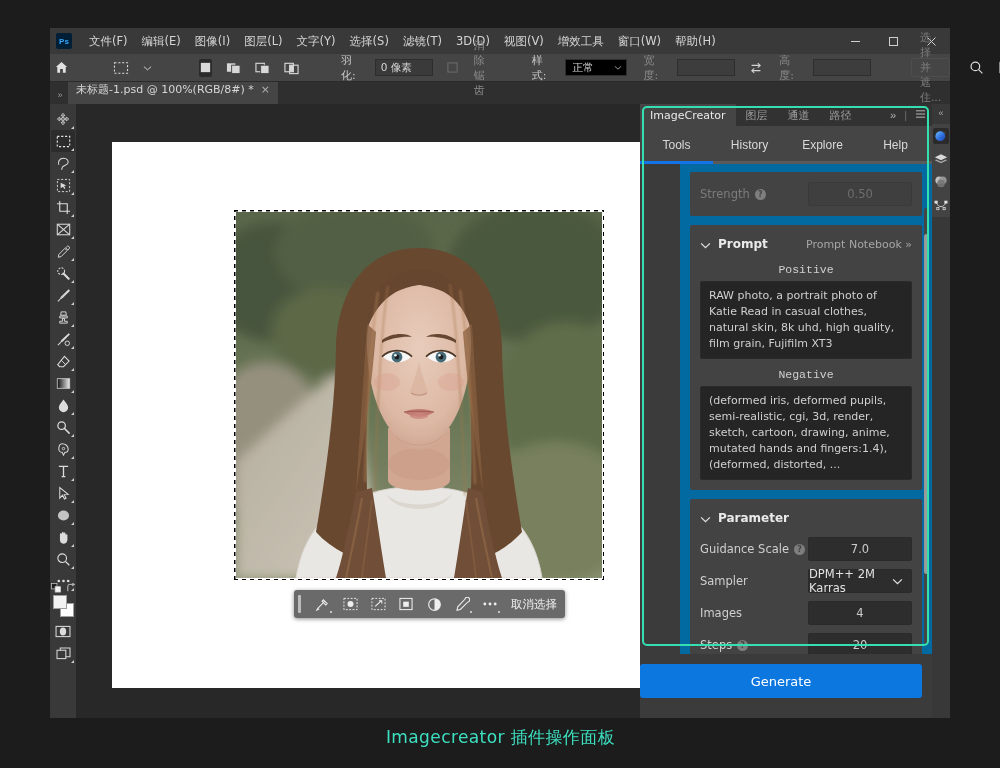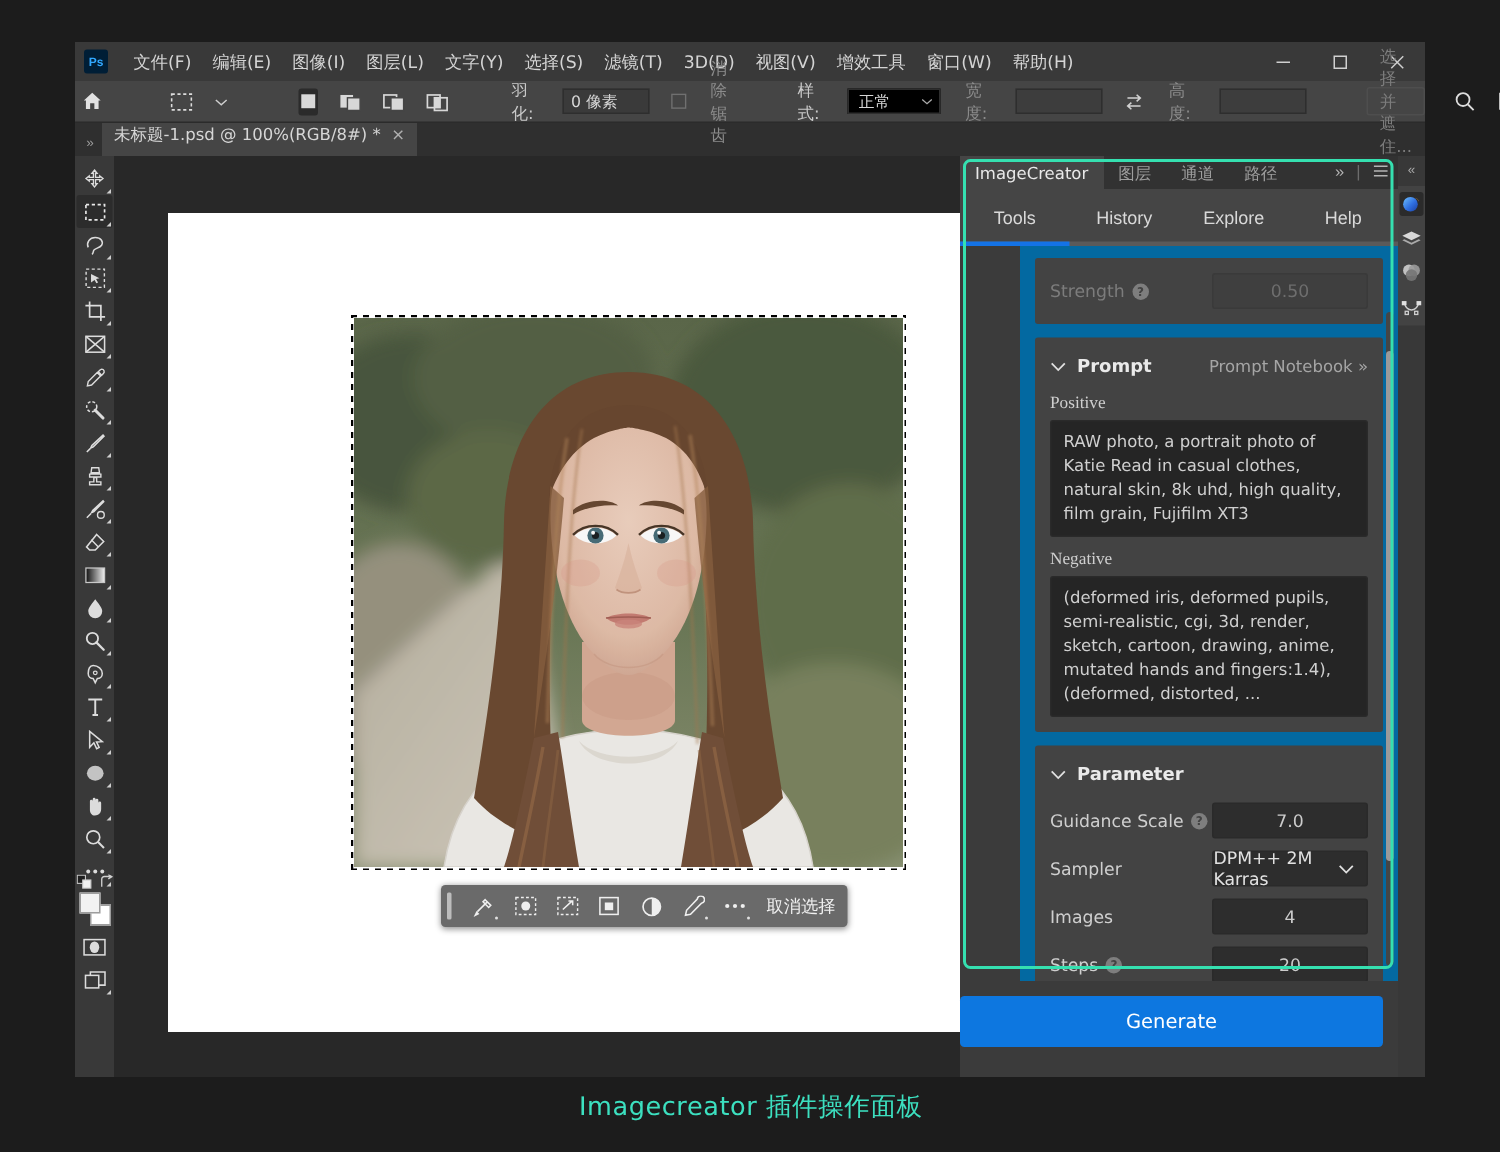--- a/index.html
+++ b/index.html
@@ -255,21 +255,21 @@
   .sec-head {
     display: flex; align-items: center; margin-bottom: 10px;
   }
   .sec-title {
     font-size: 12px; color: #eaeaea; font-weight: bold; margin-left: 7px;
     font-family: "DejaVu Sans","Liberation Sans",sans-serif;
   }
   .sec-link { margin-left: auto; font-size: 11px; color: #a5a5a5;
     font-family: "DejaVu Sans","Liberation Sans",sans-serif; }
   .sub-label { font-size: 11.5px; color: #cfcfcf; margin-bottom: 5px;
-    font-family: Liberation Serif, serif; }
+    font-family: Liberation Mono, monospace; text-align: center; }
   .textarea {
     background: #252525; border: 1px solid #2a2a2a; border-radius: 2px;
     padding: 6px 8px; font-size: 11px; line-height: 16px; color: #cfcfcf;
     margin-bottom: 9px; min-height: 54px;
     font-family: "DejaVu Sans","Liberation Sans",sans-serif;
   }
   .textarea:last-child { margin-bottom: 0; }
 
   .panel-sb {
     position: absolute; right: 3px; top: 70px; width: 5px; height: 340px;

